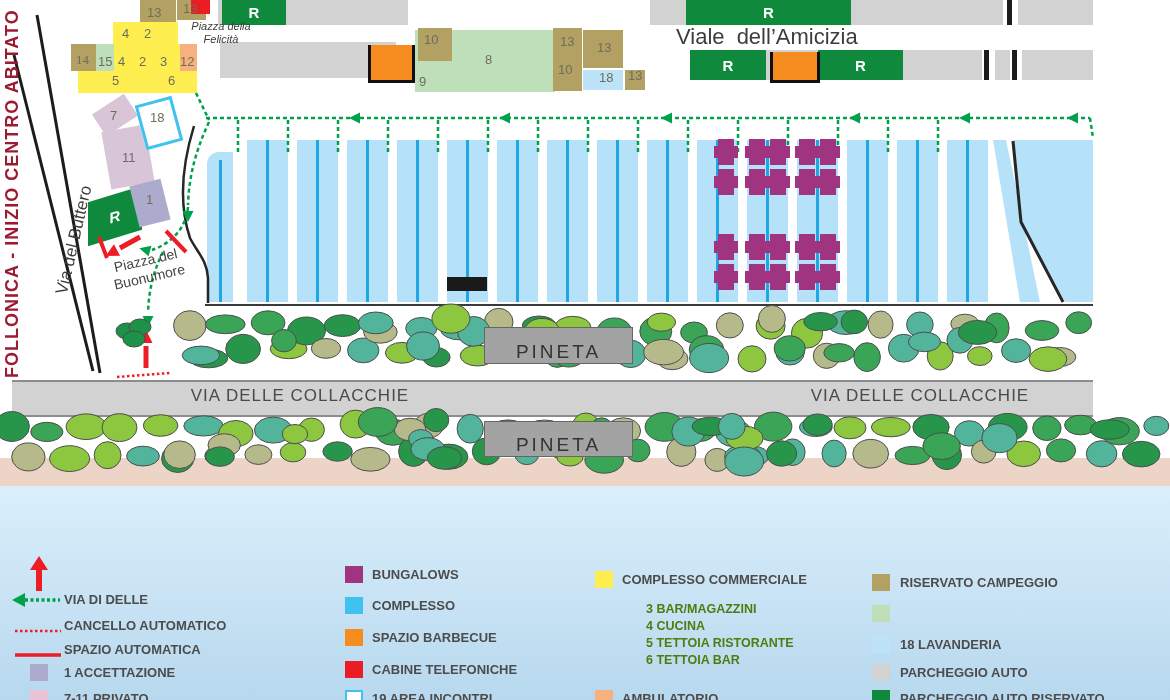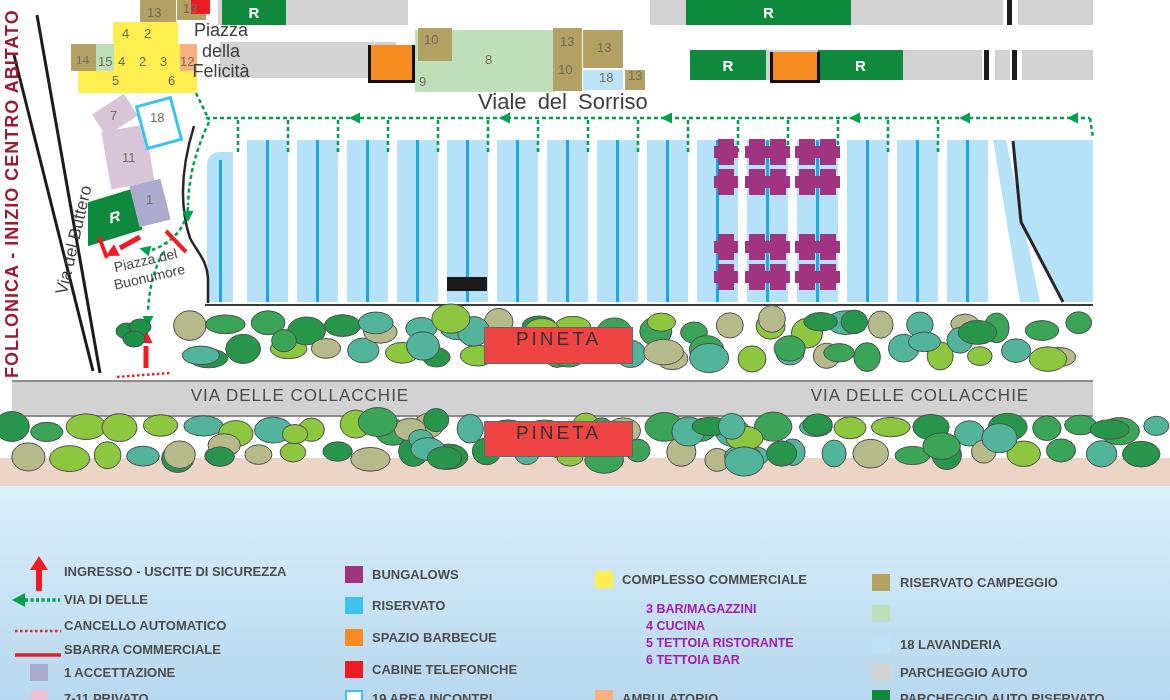--- a/index.html
+++ b/index.html
@@ -3,25 +3,25 @@
 <meta charset="utf-8">
 <style>
   html,body{margin:0;padding:0;background:#fff;}
   #stage{position:relative;width:1170px;height:700px;overflow:hidden;background:#fff;
          font-family:"Liberation Sans",sans-serif;}
   .abs{position:absolute;}
   .lbl{position:absolute;color:#3d3d3d;white-space:nowrap;}
   .center{text-align:center;}
   .num{position:absolute;font-size:13px;color:#6e6e5c;}
   .rlet{display:flex;align-items:center;justify-content:center;color:#fff;font-weight:bold;font-size:15px;width:100%;height:100%;}
-  .pinetabox{position:absolute;background:#ef4444;border:1px solid #666;display:flex;align-items:flex-start;justify-content:center;
+  .pinetabox{position:absolute;background:#a3a3a3;border:1px solid #666;display:flex;align-items:flex-end;justify-content:center;
              font-size:19px;letter-spacing:3px;color:#333;}
   #map-svg{position:absolute;left:0;top:0;pointer-events:none;}
   .legend-label{position:absolute;font-size:13px;font-weight:700;color:#4c4c4c;white-space:nowrap;}
-  .legend-sub{position:absolute;font-size:12.5px;font-weight:700;color:#a21caf;line-height:17px;white-space:nowrap;}
+  .legend-sub{position:absolute;font-size:12.5px;font-weight:700;color:#4d7c0f;line-height:17px;white-space:nowrap;}
 </style>
 </head>
 <body>
 
 <div id="stage">
 
   <div class="abs" id="blocks-layer" style="left:0;top:0;width:1170px;height:700px;">
       <div style="position: absolute; left: 218px; top: 0px; width: 190px; height: 25px; background: rgb(210, 210, 210);"></div>
       <div style="position: absolute; left: 220px; top: 42px; width: 176px; height: 36px; background: rgb(210, 210, 210);"></div>
       <div style="position: absolute; left: 650px; top: 0px; width: 353px; height: 25px; background: rgb(210, 210, 210);"></div>
@@ -392,59 +392,58 @@
       <div class="num" style="position: absolute; left: 485px; top: 52px;">8</div>
       <div class="num" style="position: absolute; left: 419px; top: 74px;">9</div>
       <div class="num" style="position: absolute; left: 560px; top: 34px;">13</div>
       <div class="num" style="position: absolute; left: 558px; top: 62px;">10</div>
       <div class="num" style="position: absolute; left: 597px; top: 40px;">13</div>
       <div class="num" style="position: absolute; left: 599px; top: 70px;">18</div>
       <div class="num" style="position: absolute; left: 628px; top: 68px;">13</div>
     </div>
 
   <div class="lbl" style="left:2px;top:378px;width:380px;font-size:18px;font-weight:bold;letter-spacing:1px;color:#9c1b33;transform:rotate(-90deg);transform-origin:0 0;">FOLLONICA - INIZIO CENTRO ABITATO</div>
-  <div class="lbl center" style="left:176px;top:20px;width:90px;font-size:18px;line-height:1.15;white-space:normal;">Piazza della Felicità</div>
-  <div class="lbl" style="left:478px;top:89px;font-size:22px;word-spacing:5px;">Viale  del Sorriso</div>
+  <div class="lbl center" style="left:176px;top:20px;width:90px;font-size:11px;line-height:1.15;white-space:normal;font-style:italic;">Piazza della Felicità</div>
+  <div class="lbl" style="left:676px;top:24px;font-size:22px;word-spacing:6px;">Viale  dell’Amicizia</div>
   <div class="lbl" style="left:52px;top:292px;font-size:17px;transform:rotate(-77deg);transform-origin:0 0;">Via del Buttero</div>
   <div class="lbl center" style="left:100px;top:252px;width:95px;font-size:14px;line-height:1.2;white-space:normal;transform:rotate(-13deg);color:#444;">Piazza del Buonumore</div>
   <div class="lbl center" style="left:150px;top:386px;width:300px;font-size:17px;letter-spacing:1px;color:#4a4a4a;">VIA DELLE COLLACCHIE</div>
   <div class="lbl center" style="left:770px;top:386px;width:300px;font-size:17px;letter-spacing:1px;color:#4a4a4a;">VIA DELLE COLLACCHIE</div>
   <div class="pinetabox" style="left:484px;top:327px;width:147px;height:35px;">
       <span>PINETA</span>
     </div>
   <div class="pinetabox" style="left:484px;top:421px;width:147px;height:34px;">
       <span>PINETA</span>
     </div>
 
   <div class="abs" id="legend-layer" style="left:0;top:0;width:1170px;height:700px;">
       <div style="position: absolute; left: 28px; top: 556px;"><svg width="22" height="36">
           <polygon points="11,0 20,14 14,14 14,35 8,35 8,14 2,14" fill="#ee1c25"></polygon>
         </svg></div>
-      <div class="legend-label" style="position: absolute; left: 64px; top: 564px;">INGRESSO - USCITE DI SICUREZZA</div>
       <div style="position: absolute; left: 12px; top: 593px;"><svg width="50" height="14">
           <polygon points="13,0 0,7 13,14" fill="#00a14b"></polygon>
           <line x1="13" y1="7" x2="48" y2="7" stroke="#00a14b" stroke-width="3.5" stroke-dasharray="3 2.5"></line>
         </svg></div>
       <div class="legend-label" style="position: absolute; left: 64px; top: 592px;">VIA DI DELLE</div>
       <div style="position: absolute; left: 14px; top: 621px;"><svg width="48" height="8">
           <line x1="1" y1="4" x2="47" y2="4" stroke="#ee1c25" stroke-width="2.5" stroke-dasharray="2.5 2.5"></line>
         </svg></div>
       <div class="legend-label" style="position: absolute; left: 64px; top: 618px;">CANCELLO AUTOMATICO</div>
       <div style="position: absolute; left: 14px; top: 645px;"><svg width="48" height="8">
           <line x1="1" y1="4" x2="47" y2="4" stroke="#ee1c25" stroke-width="3.5"></line>
         </svg></div>
-      <div class="legend-label" style="position: absolute; left: 64px; top: 642px;">SBARRA COMMERCIALE</div>
+      <div class="legend-label" style="position: absolute; left: 64px; top: 642px;">SPAZIO AUTOMATICA</div>
       <div style="position: absolute; left: 30px; top: 664px; width: 18px; height: 17px; background: rgb(173, 171, 205);"></div>
       <div class="legend-label" style="position: absolute; left: 64px; top: 665px;">1 ACCETTAZIONE</div>
       <div style="position: absolute; left: 30px; top: 690px; width: 18px; height: 17px; background: rgb(233, 194, 212);"></div>
       <div class="legend-label" style="position: absolute; left: 64px; top: 691px;">7-11 PRIVATO</div>
       <div style="position: absolute; left: 345px; top: 566px; width: 18px; height: 17px; background: rgb(160, 52, 128);"></div>
       <div class="legend-label" style="position: absolute; left: 372px; top: 567px;">BUNGALOWS</div>
       <div style="position: absolute; left: 345px; top: 597px; width: 18px; height: 17px; background: rgb(63, 194, 240);"></div>
-      <div class="legend-label" style="position: absolute; left: 372px; top: 598px;">RISERVATO</div>
+      <div class="legend-label" style="position: absolute; left: 372px; top: 598px;">COMPLESSO</div>
       <div style="position: absolute; left: 345px; top: 629px; width: 18px; height: 17px; background: rgb(246, 139, 31);"></div>
       <div class="legend-label" style="position: absolute; left: 372px; top: 630px;">SPAZIO BARBECUE</div>
       <div style="position: absolute; left: 345px; top: 661px; width: 18px; height: 17px; background: rgb(236, 28, 36);"></div>
       <div class="legend-label" style="position: absolute; left: 372px; top: 662px;">CABINE TELEFONICHE</div>
       <div style="position: absolute; left: 345px; top: 690px; width: 14px; height: 14px; background: rgb(255, 255, 255); border: 2.5px solid rgb(63, 194, 240);"></div>
       <div class="legend-label" style="position: absolute; left: 372px; top: 691px;">19 AREA INCONTRI</div>
       <div style="position: absolute; left: 595px; top: 571px; width: 18px; height: 17px; background: rgb(255, 238, 79);"></div>
       <div class="legend-label" style="position: absolute; left: 622px; top: 572px;">COMPLESSO COMMERCIALE</div>
       <div class="legend-sub" style="position: absolute; left: 646px; top: 601px;">
         <div>3 BAR/MAGAZZINI</div>

